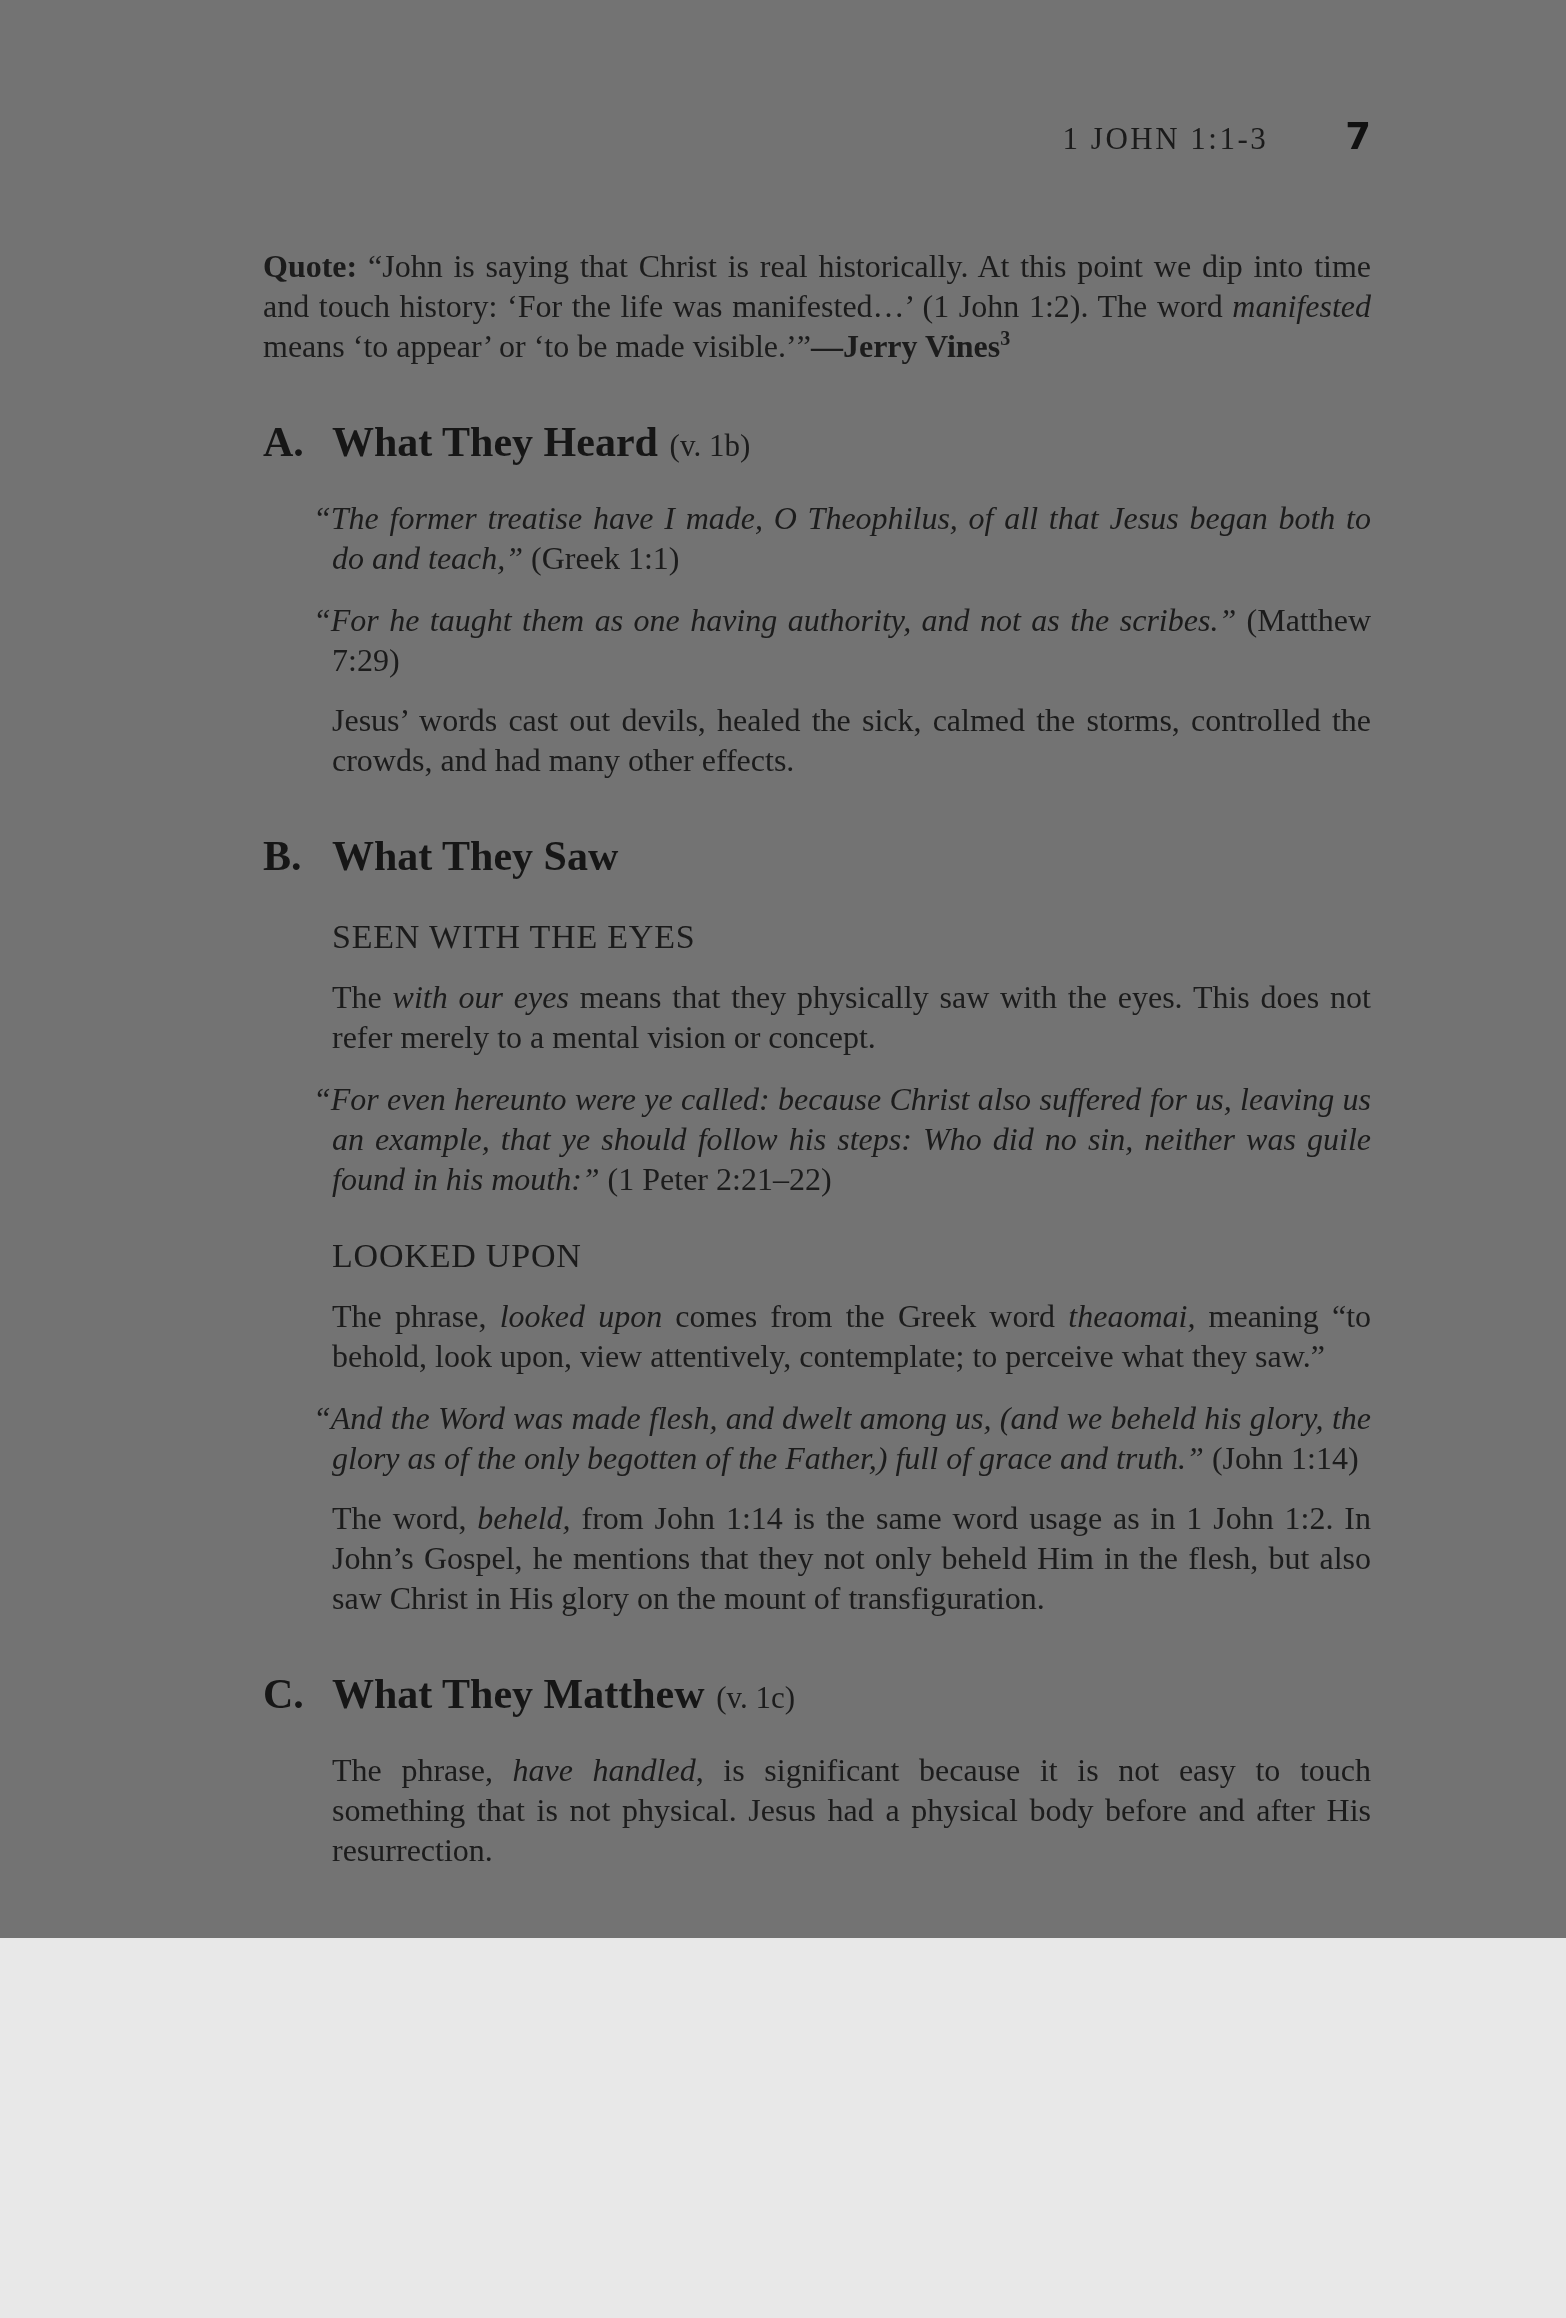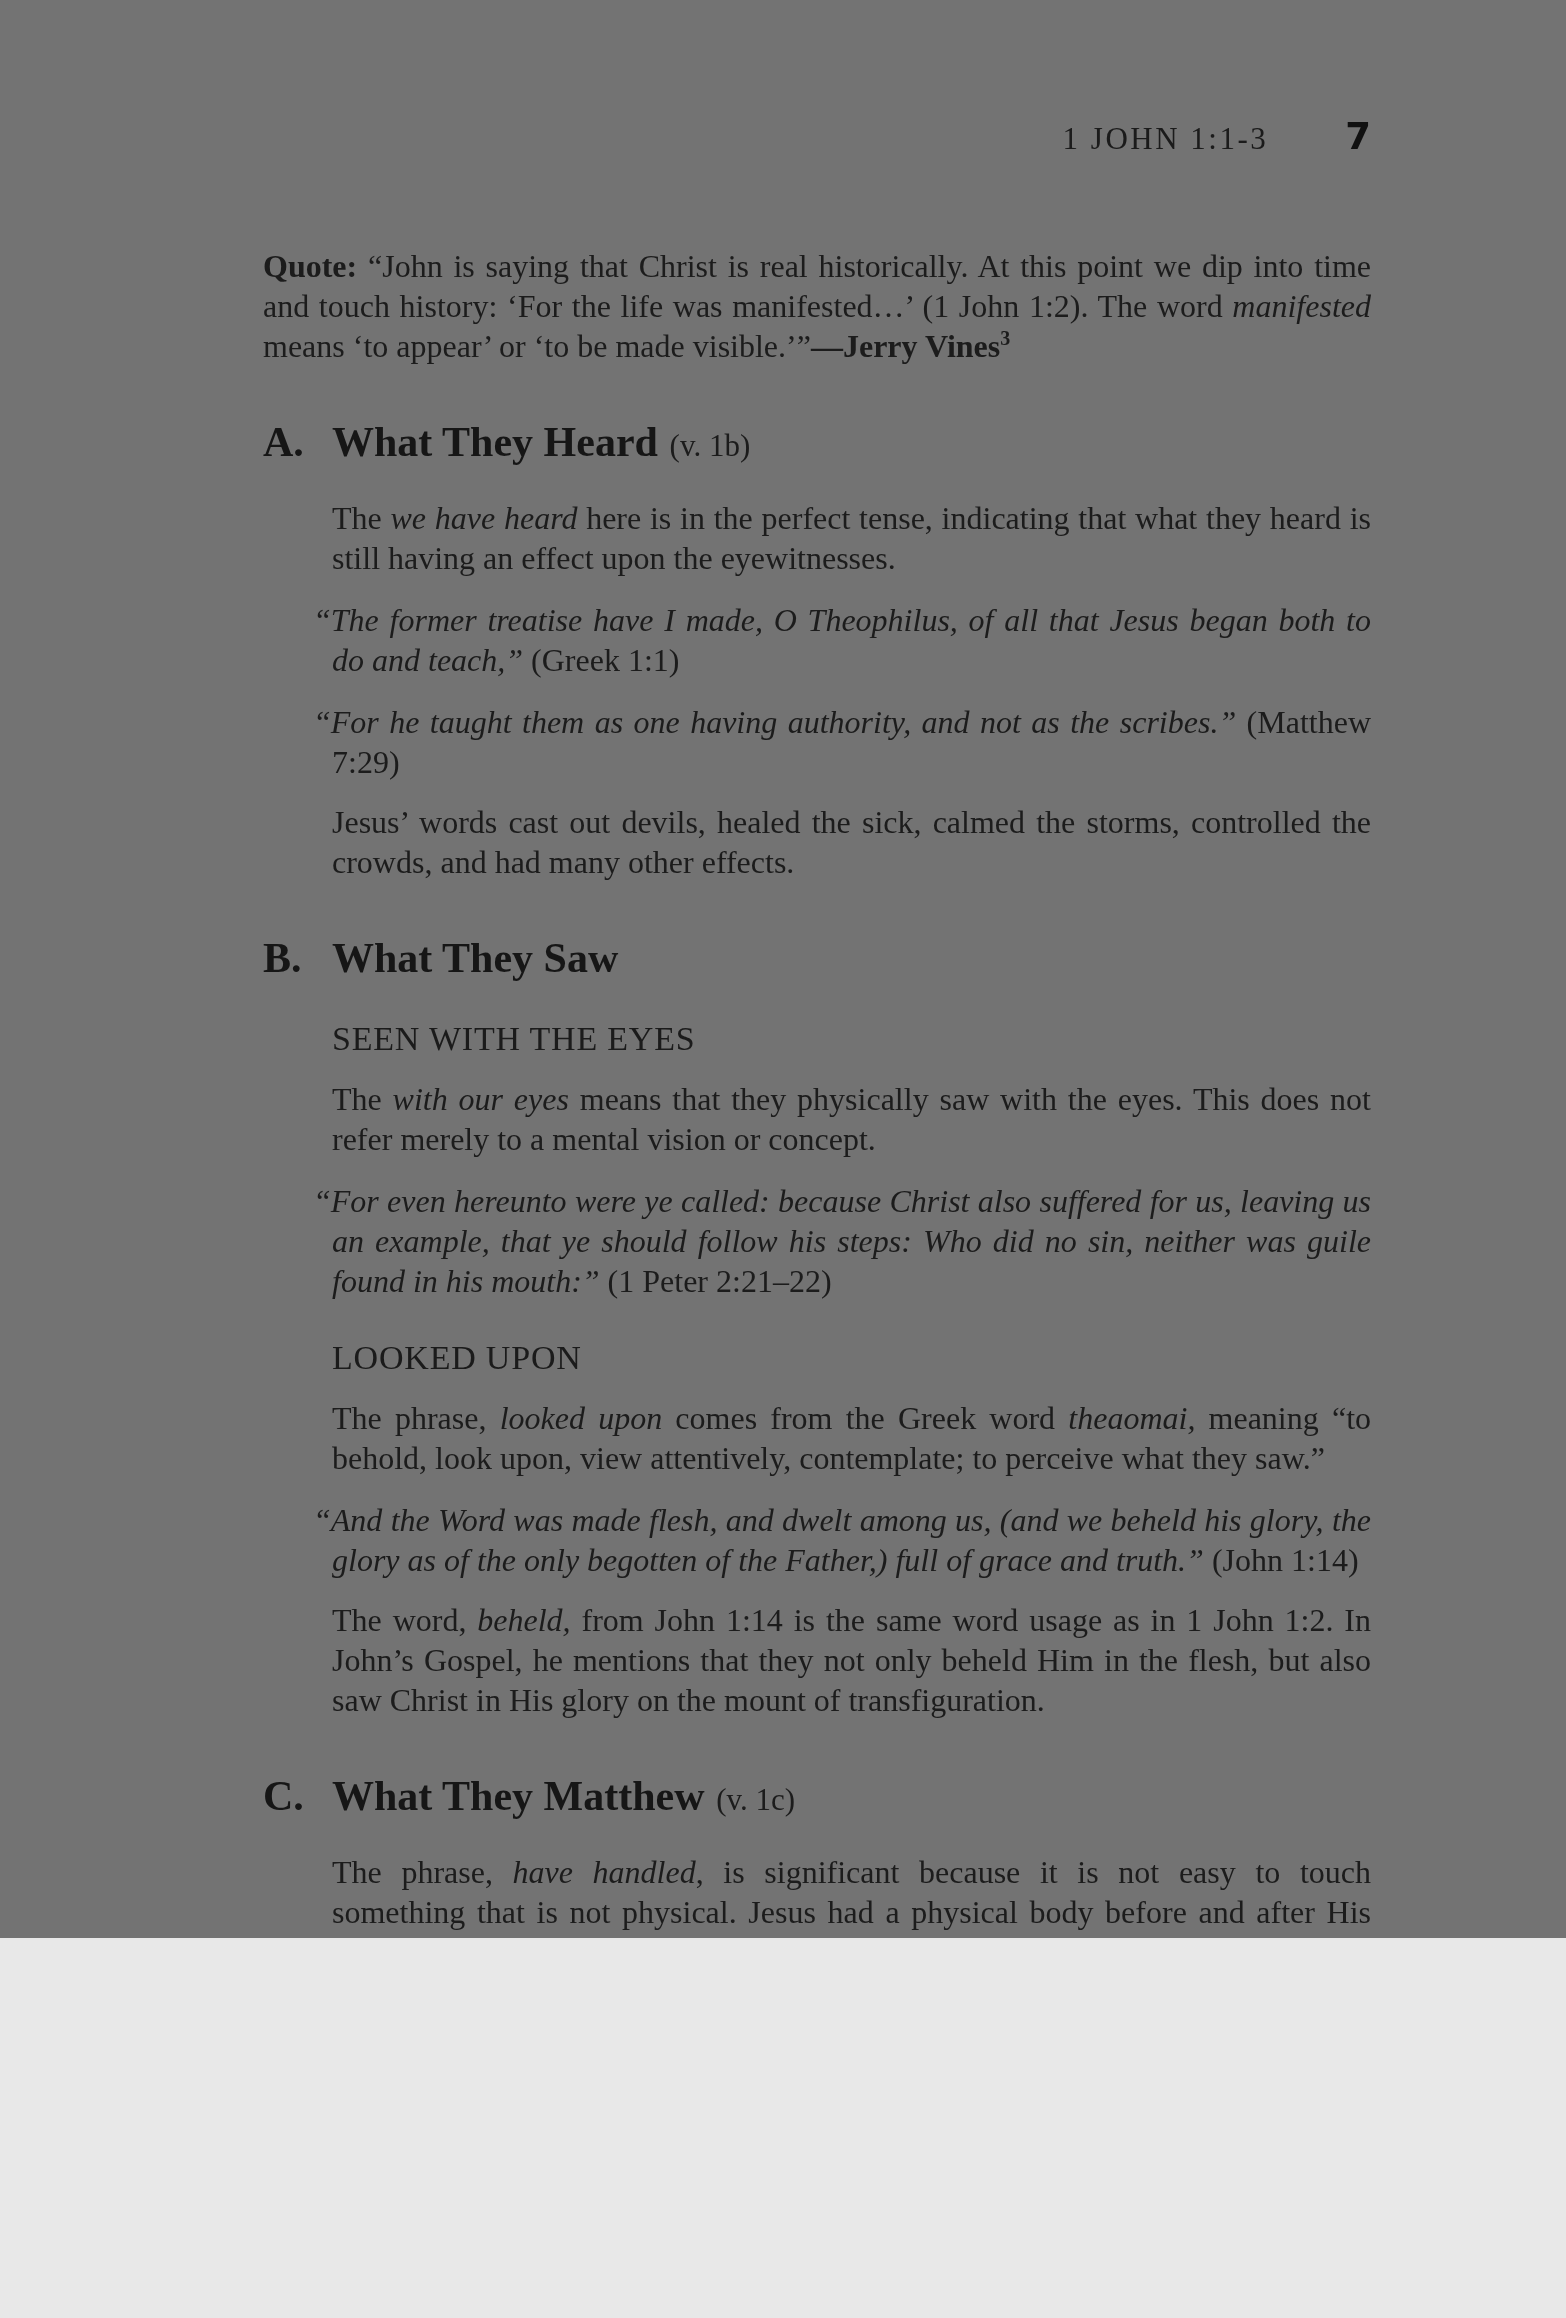--- a/index.html
+++ b/index.html
@@ -86,21 +86,20 @@
   <div class="runhead">
     <span class="runhead-title">1 JOHN 1:1-3</span>
     <span class="runhead-number">7</span>
   </div>
   <div class="doc-body">
       <p class="para"><span class="seg-b">Quote:</span><span> “John is saying that Christ is real historically. At this point we dip into time and touch history: ‘For the life was manifested…’ (1 John 1:2). The word </span><span class="seg-i">manifested</span><span> means ‘to appear’ or ‘to be made visible.’”</span><span class="seg-b">—Jerry Vines</span><sup class="footnote">3</sup></p>
       <div class="section-heading">
         <span class="heading-letter">A.</span>
         <div class="heading-text"><span class="heading-title">What They Heard</span><span class="heading-suffix">(v. 1b)</span></div>
       </div>
-      <p class="para indented"><span>The </span><span class="seg-i">we have heard</span><span> here is in the perfect tense, indicating that what they heard is still having an effect upon the eyewitnesses.</span></p>
       <p class="bible-quote"><span class="seg-i">“The former treatise have I made, O Theophilus, of all that Jesus began both to do and teach,”</span><span> (Greek 1:1)</span></p>
       <p class="bible-quote"><span class="seg-i">“For he taught them as one having authority, and not as the scribes.”</span><span> (Matthew 7:29)</span></p>
       <p class="para indented"><span>Jesus’ words cast out devils, healed the sick, calmed the storms, controlled the crowds, and had many other effects.</span></p>
       <div class="section-heading">
         <span class="heading-letter">B.</span>
         <div class="heading-text"><span class="heading-title">What They Saw</span></div>
       </div>
       <div class="subhead">SEEN WITH THE EYES</div>
       <p class="para indented"><span>The </span><span class="seg-i">with our eyes</span><span> means that they physically saw with the eyes. This does not refer merely to a mental vision or concept.</span></p>
       <p class="bible-quote"><span class="seg-i">“For even hereunto were ye called: because Christ also suffered for us, leaving us an example, that ye should follow his steps: Who did no sin, neither was guile found in his mouth:”</span><span> (1 Peter 2:21–22)</span></p>

